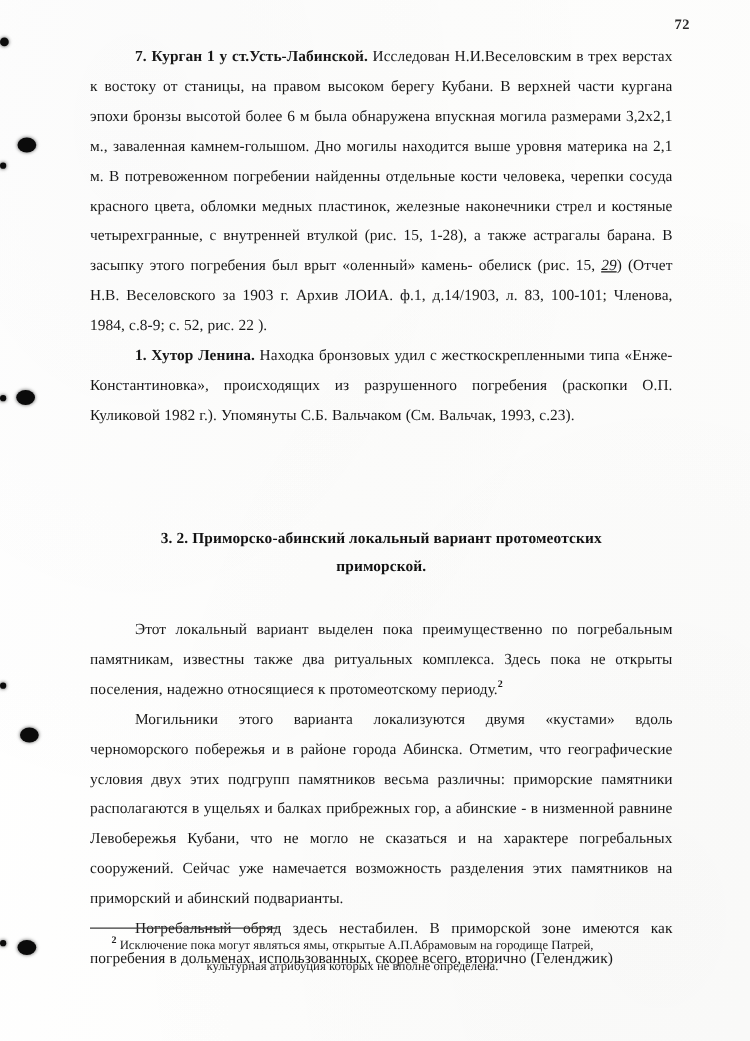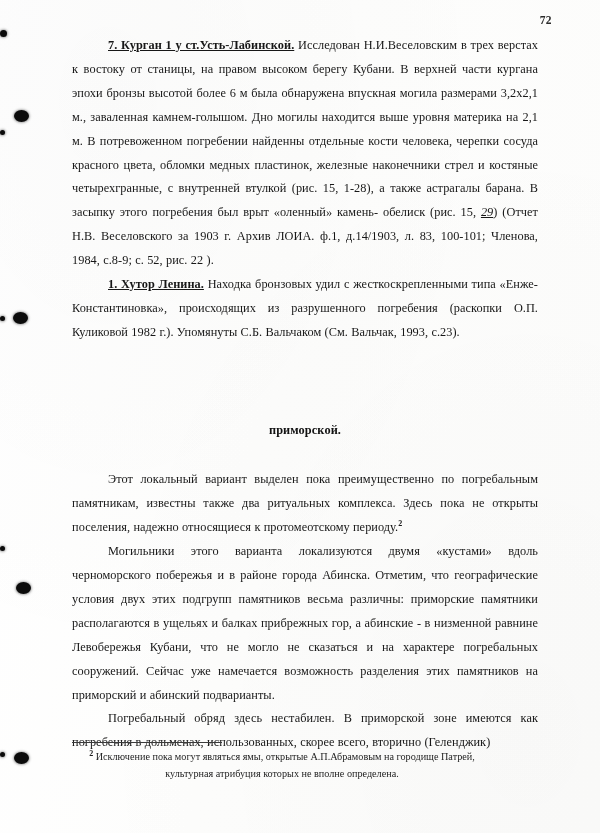--- a/index.html
+++ b/index.html
@@ -56,21 +56,21 @@
     font-size: 12.3px;
     line-height: 23.9px;
     text-align: justify;
     text-justify: inter-word;
     color: #171717;
     letter-spacing: 0.05px;
     word-spacing: 0.2px;
   }
   p.para.indent { text-indent: 36px; }
 
-  b.run { font-weight: 700; text-decoration: underline; }
+  b.run { font-weight: 700; }
   i.run { font-style: italic; text-decoration: underline; }
 
   sup.fn {
     font-size: 8px;
     vertical-align: super;
     line-height: 0;
     font-weight: 600;
   }
 
   
@@ -130,20 +130,21 @@
 
   <div class="column">
 
     <p class="para indent"><b class="run">7. Курган 1 у ст.Усть-Лабинской.</b><span> Исследован Н.И.Веселовским в трех верстах к востоку от станицы, на правом высоком берегу Кубани. В верхней части кургана эпохи бронзы высотой более 6 м была обнаружена впускная могила размерами 3,2х2,1 м., заваленная камнем-голышом. Дно могилы находится выше уровня материка на 2,1 м. В потревоженном погребении найденны отдельные кости человека, черепки сосуда красного цвета, обломки медных пластинок, железные наконечники стрел и костяные четырехгранные, с внутренней втулкой (рис. 15, 1-28), а также астрагалы барана. В засыпку этого погребения был врыт «оленный» камень- обелиск (рис. 15, </span><i class="run">29</i><span>) (Отчет Н.В. Веселовского за 1903 г. Архив ЛОИА. ф.1, д.14/1903, л. 83, 100-101; Членова, 1984, с.8-9; с. 52, рис. 22 ).</span></p>
 
     <p class="para indent"><b class="run">1. Хутор Ленина.</b><span> Находка бронзовых удил с жесткоскрепленными типа «Енже-Константиновка», происходящих из разрушенного погребения (раскопки О.П. Куликовой 1982 г.). Упомянуты С.Б. Вальчаком (См. Вальчак, 1993, с.23).</span></p>
 
     <div class="gap-lg"></div>
 
     <div class="heading">
+      <div>3. 2. Приморско-абинский локальный вариант протомеотских</div>
       <div>приморской.</div>
     </div>
 
     <div class="gap-md"></div>
 
     <p class="para indent"><span>Этот локальный вариант выделен пока преимущественно по погребальным памятникам, известны также два ритуальных комплекса. Здесь пока не открыты поселения, надежно относящиеся к протомеотскому периоду.</span><sup class="fn">2</sup></p>
 
     <p class="para indent"><span>Могильники этого варианта локализуются двумя «кустами» вдоль черноморского побережья и в районе города Абинска. Отметим, что географические условия двух этих подгрупп памятников весьма различны: приморские памятники располагаются в ущельях и балках прибрежных гор, а абинские - в низменной равнине Левобережья Кубани, что не могло не сказаться и на характере погребальных сооружений. Сейчас уже намечается возможность разделения этих памятников на приморский и абинский подварианты.</span></p>
 
     <p class="para indent"><span>Погребальный обряд здесь нестабилен. В приморской зоне имеются как погребения в дольменах, использованных, скорее всего, вторично (Геленджик)</span></p>

